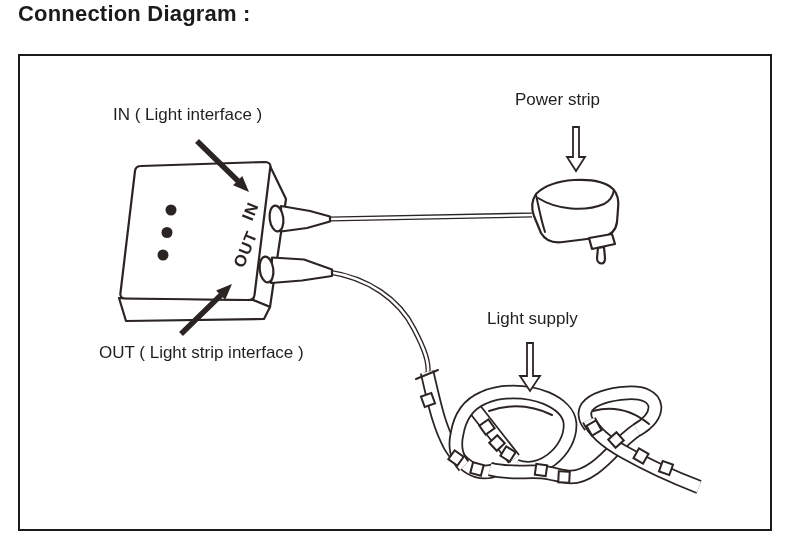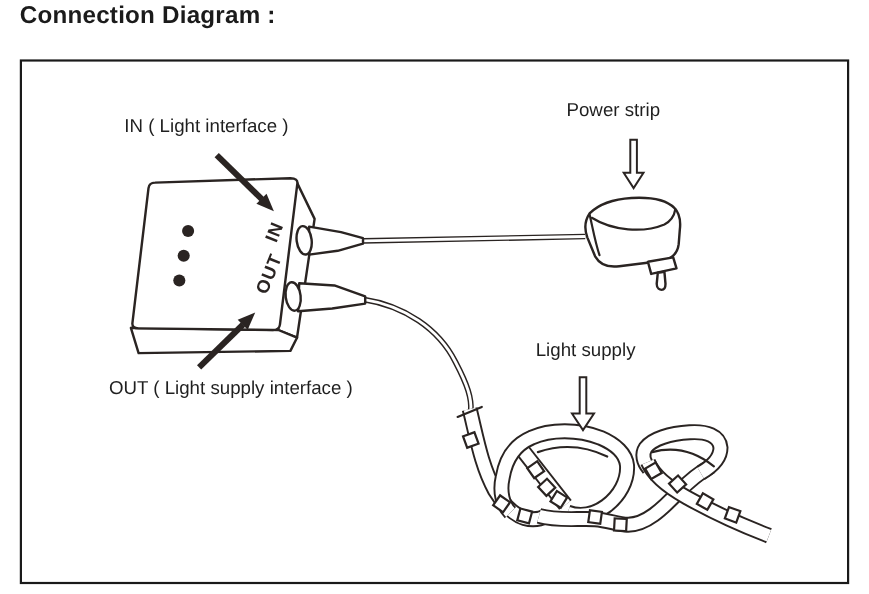--- a/index.html
+++ b/index.html
@@ -130,15 +130,15 @@
       <polygon class="solid" points="232,284 225.2,299.8 216.1,290.6"></polygon>
     </g>
 
     <path class="hollow" d="M 573,127 L 579,127 L 579,157 L 585,157 L 576,171 L 567,157 L 573,157 Z"></path>
     <path class="hollow" d="M 527,343 L 533,343 L 533,376 L 540,376 L 530,391 L 520,376 L 527,376 Z"></path>
   </svg>
 
   <div class="label" id="in-label">IN ( Light interface )</div>
   <div class="label" id="ps-label">Power strip</div>
   <div class="label" id="ls-label">Light supply</div>
-  <div class="label" id="out-label">OUT ( Light supply interface )</div>
+  <div class="label" id="out-label">OUT ( Light strip interface )</div>
 
 </div>
 
 </body></html>

